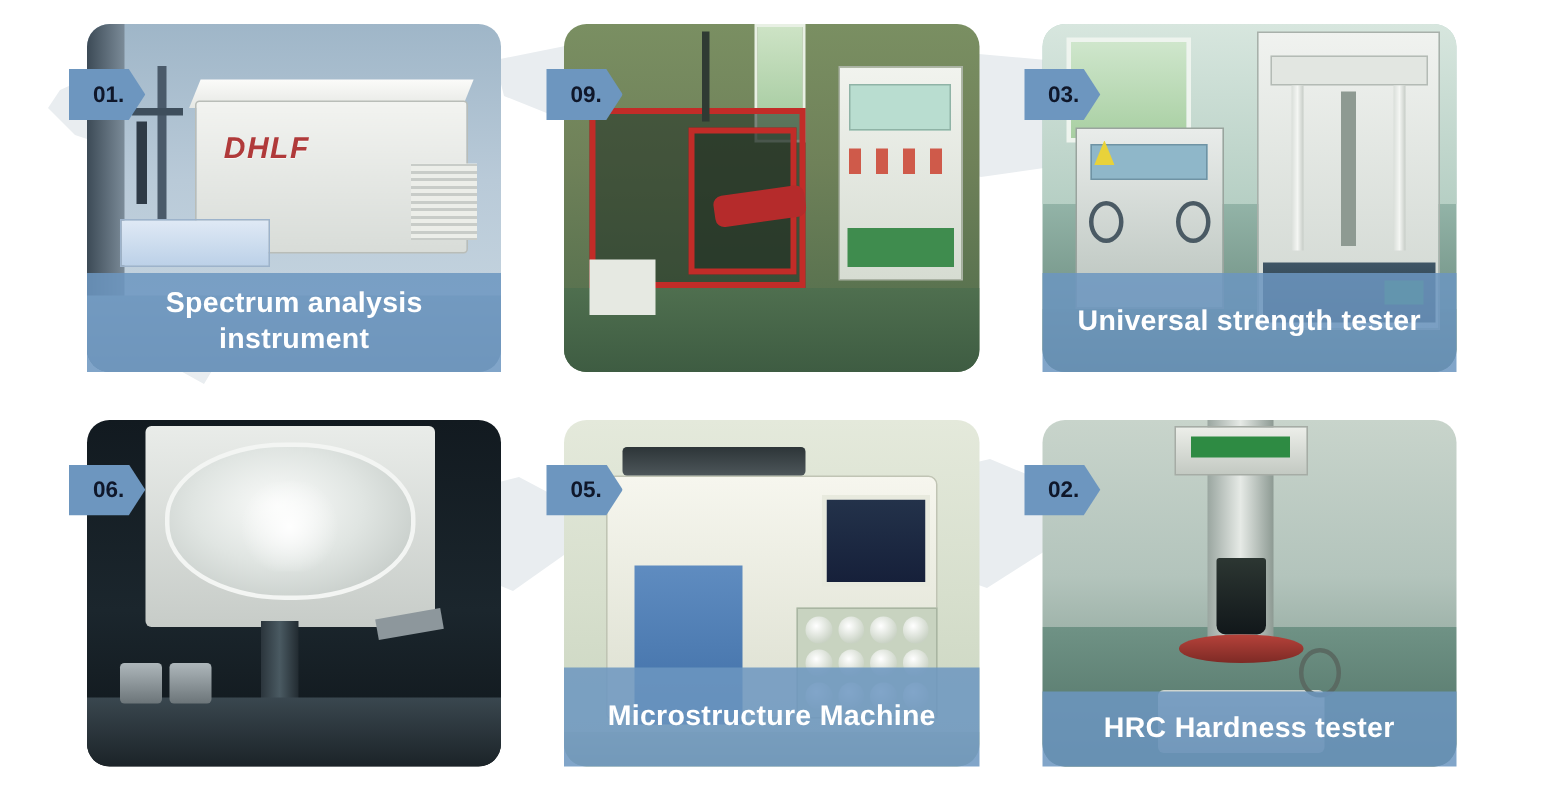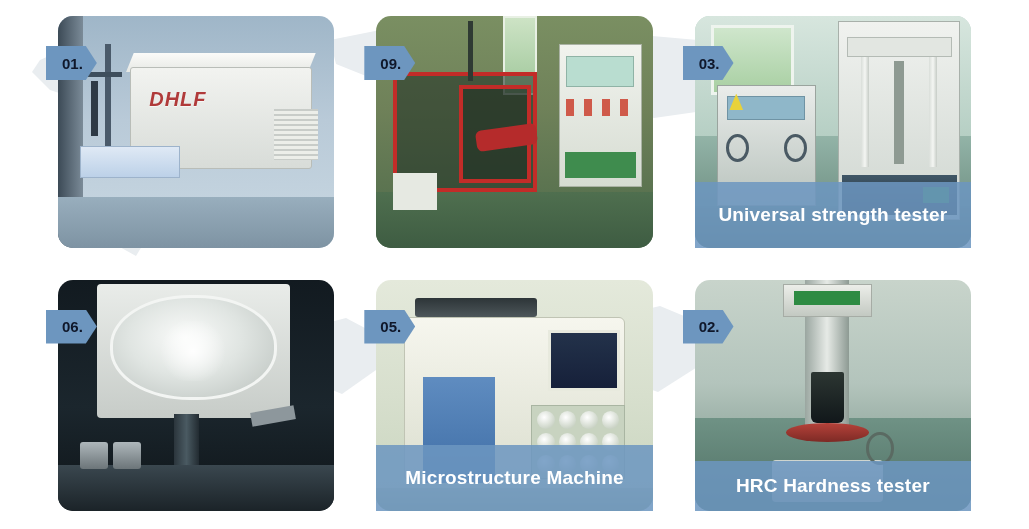--- a/index.html
+++ b/index.html
@@ -403,20 +403,21 @@
       <div class="bodytop"></div>
       <div class="body"></div>
       <div class="vents"></div>
       <div class="plate"></div>
       <div class="arm"></div>
       <div class="arm2"></div>
       <div class="probe"></div>
       <div class="logo">DHLF</div>
     </div>
     <div class="badge">01.</div>
+    <div class="caption tall">Spectrum analysis instrument</div>
   </div>
 
   <div class="card">
     <div class="photo p2">
       <div class="wallwin"></div>
       <div class="floor"></div>
       <div class="panel">
         <div class="screen"></div>
         <div class="knobs"></div>
         <div class="base"></div>

